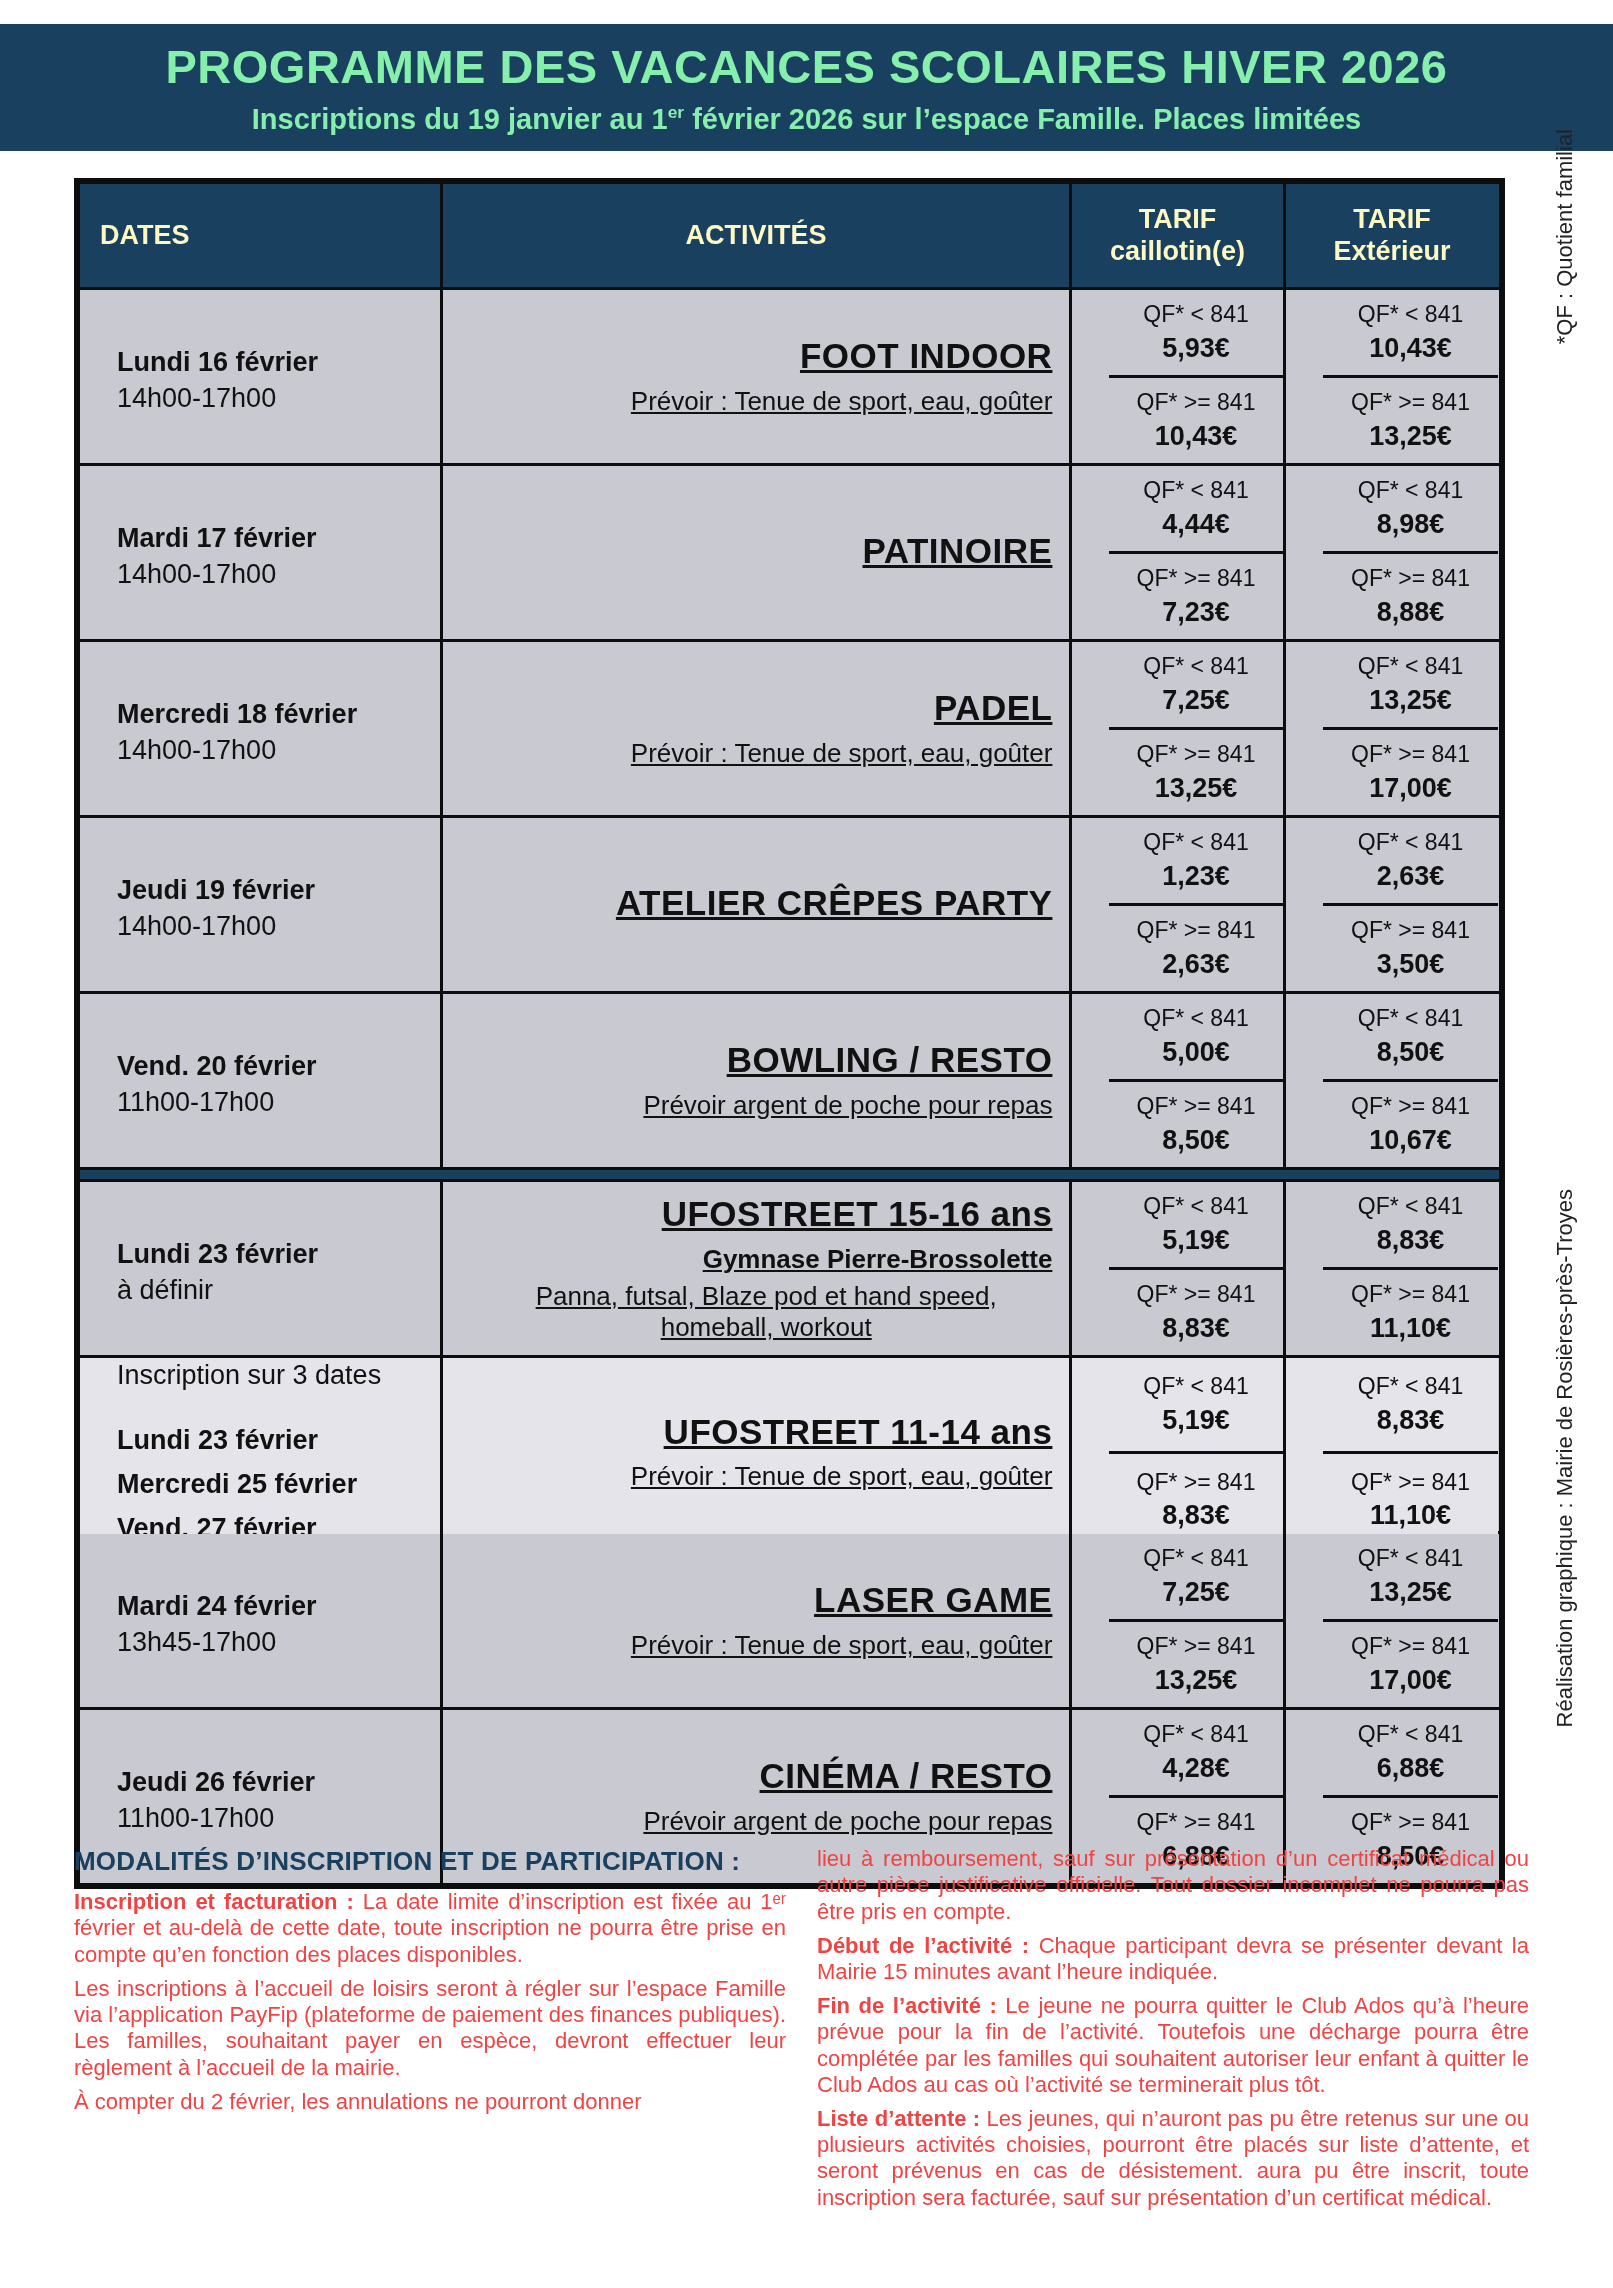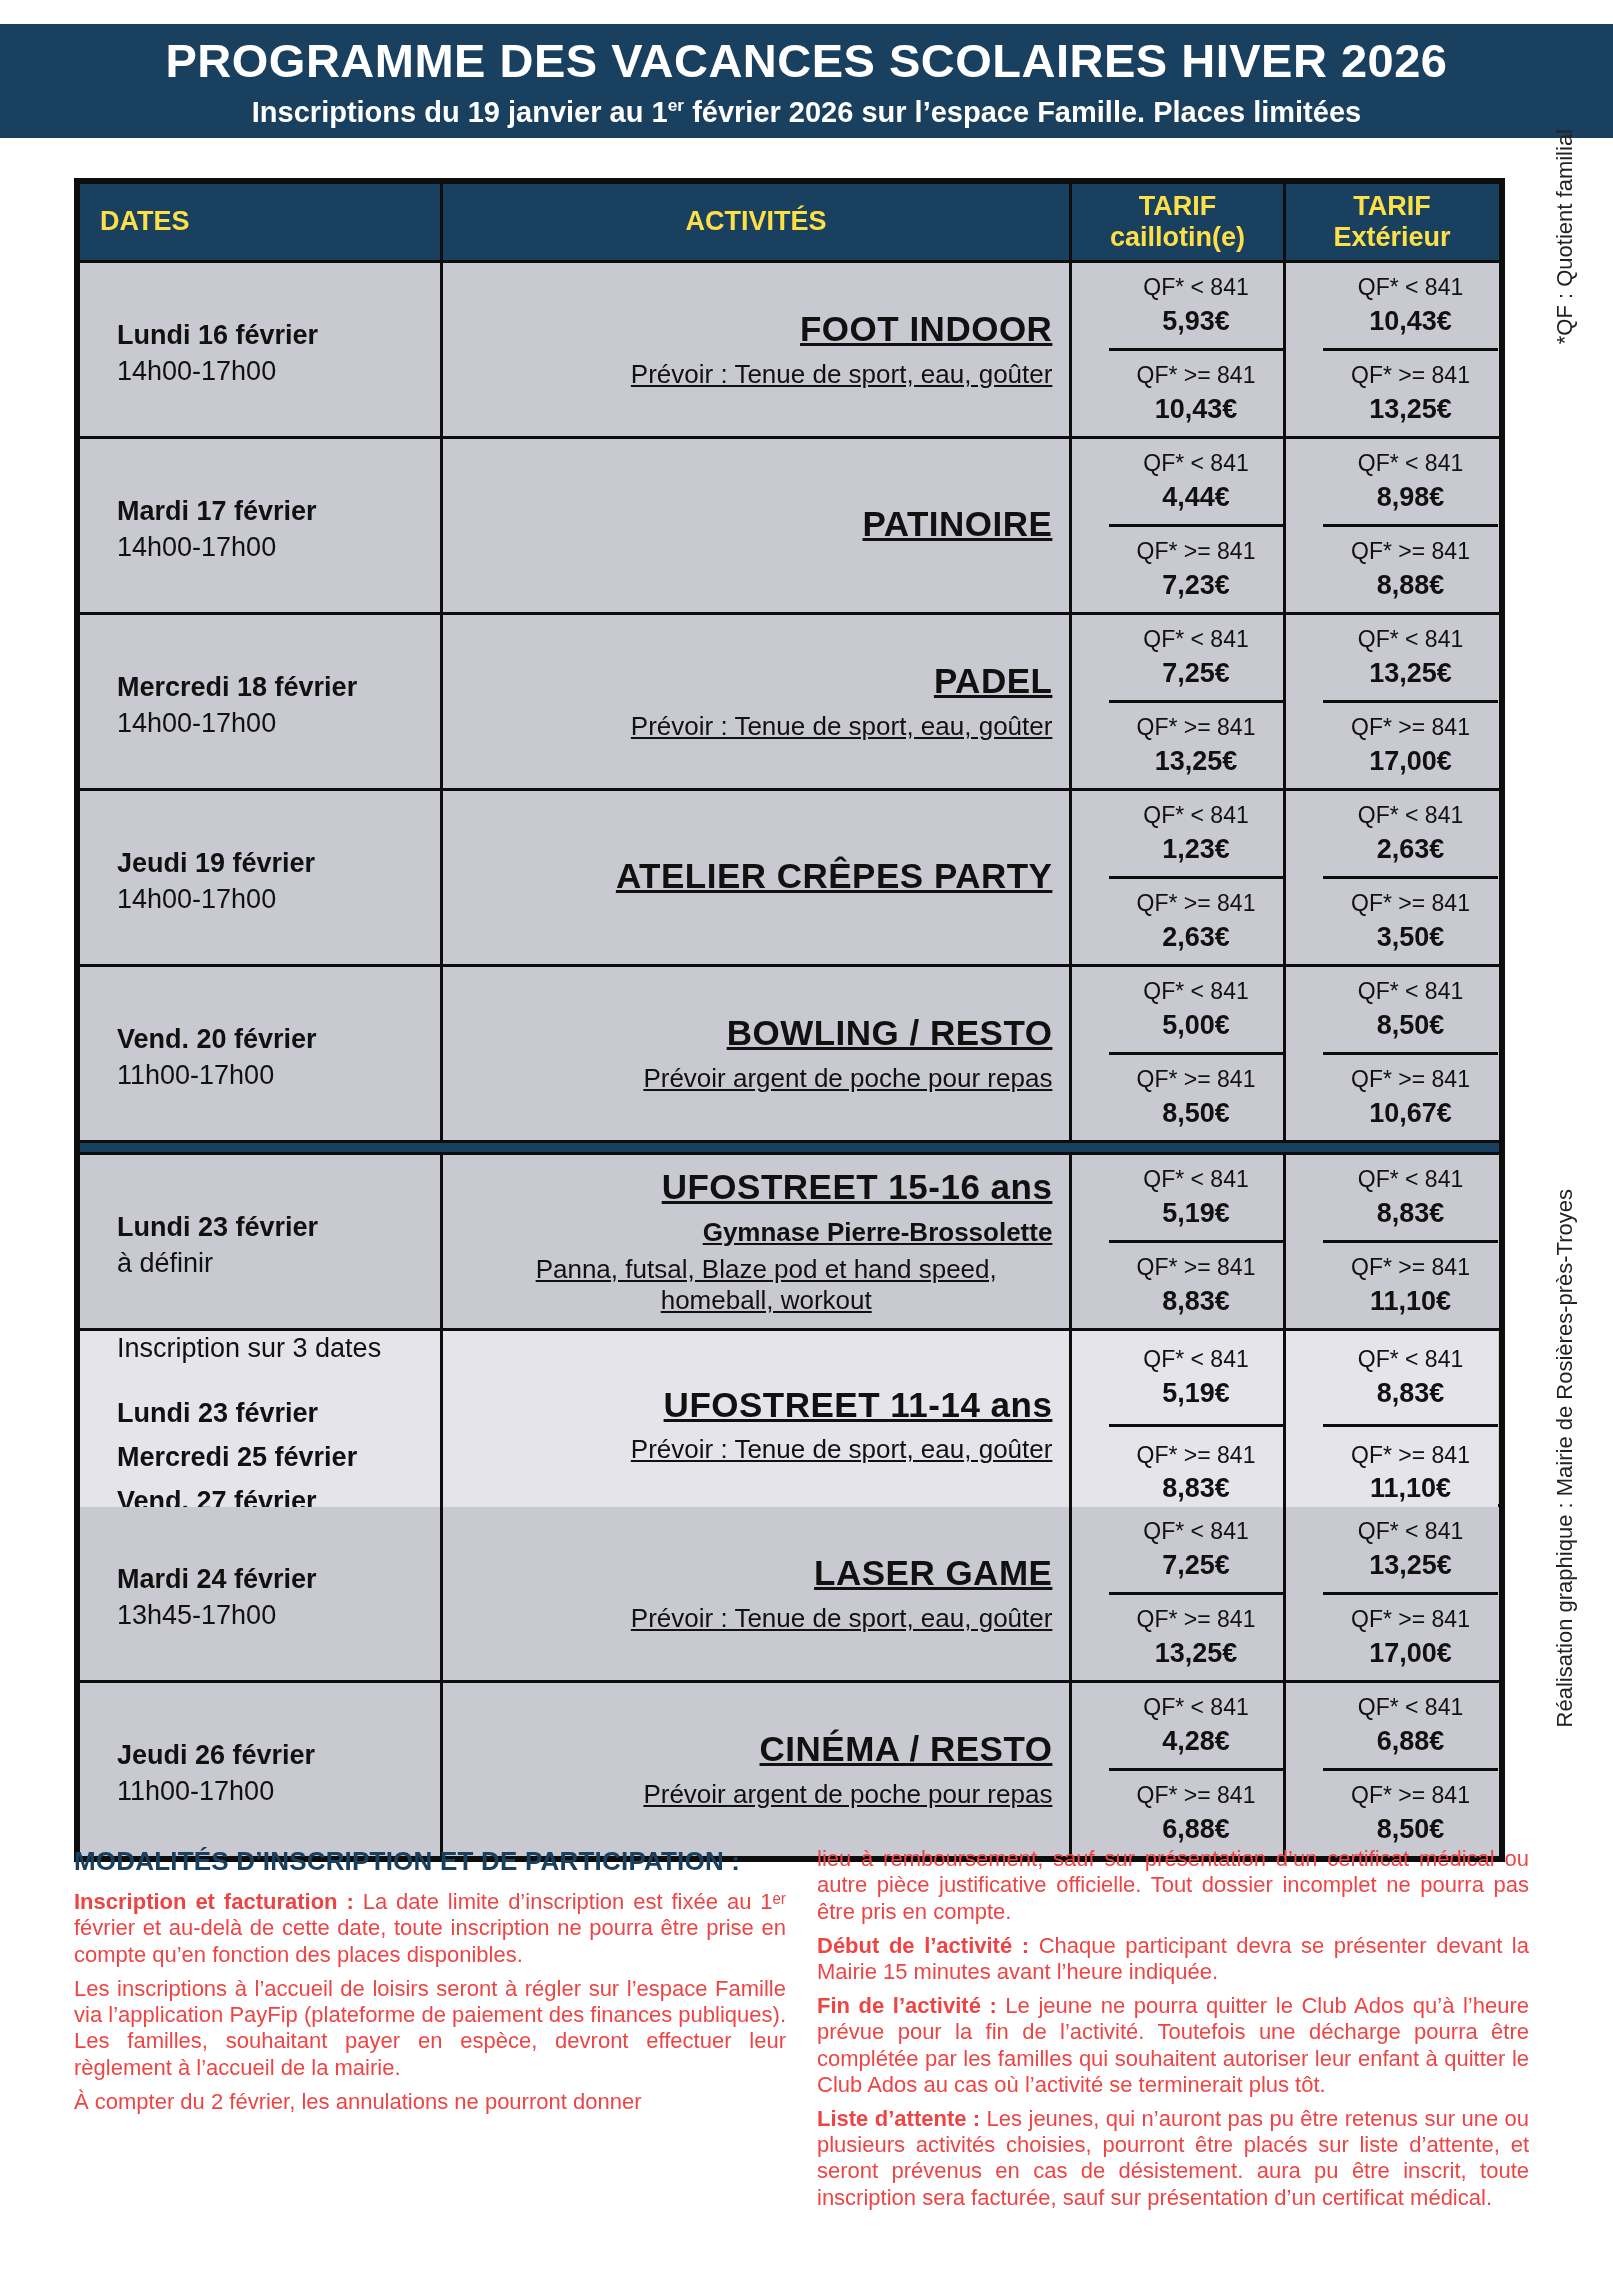--- a/index.html
+++ b/index.html
@@ -9,36 +9,36 @@
     --line:#0d0d0d;
   }
   html,body{margin:0;padding:0;background:#888;}
   .page{
     position:relative;width:1613px;height:2289px;background:#ffffff;
     font-family:"Liberation Sans","DejaVu Sans",sans-serif;color:#111;
     overflow:hidden;margin:0 auto;
   }
   
   .band{
-    position:absolute;left:0;top:24px;width:100%;height:114px;background:var(--navy);
-    color:#ffffff;display:flex;flex-direction:column;align-items:center;justify-content:center;
+    position:absolute;left:0;top:24px;width:100%;height:127px;background:var(--navy);
+    color:#86efac;display:flex;flex-direction:column;align-items:center;justify-content:center;
   }
   .band .title{font-size:47px;font-weight:bold;letter-spacing:0.5px;white-space:nowrap;}
   .band .subtitle{font-size:29px;font-weight:bold;margin-top:7.4px;white-space:nowrap;}
   .band sup{font-size:.6em;vertical-align:super;}
   
   .tbl{
     position:absolute;left:74px;top:178px;width:1431px;
     border:6.5px solid var(--line);box-sizing:border-box;background:var(--cell);
   }
   .t-row{display:grid;grid-template-columns:360px 629px 214px 215px;}
   .t-row > *{box-sizing:border-box;border-left:3.7px solid var(--line);}
   .t-row > :first-child{border-left:none;}
   .t-rows .t-row{border-top:3.7px solid var(--line);}
-  .t-head{height:76px;background:var(--navy);color:#fde047;}
+  .t-head{height:103px;background:var(--navy);color:#fef9c3;}
   .hcell{display:flex;flex-direction:column;align-items:center;justify-content:center;
          font-weight:bold;font-size:27px;line-height:1.15;text-align:center;}
   .h-dates{align-items:flex-start;padding-left:20px;}
   .t-row.data{height:173px;}
   .t-row.data > *{background:var(--cell);padding-left:37px;}
   .t-row.data.light > *{background:var(--cell-light);}
   .cell{display:flex;flex-direction:column;justify-content:center;}
   .date-cell{padding-left:20px;font-size:27px;line-height:1.32;}
   .date-line.bold{font-weight:bold;margin-top:8px;}
   .date-line.gap{margin-top:29.5px;}

